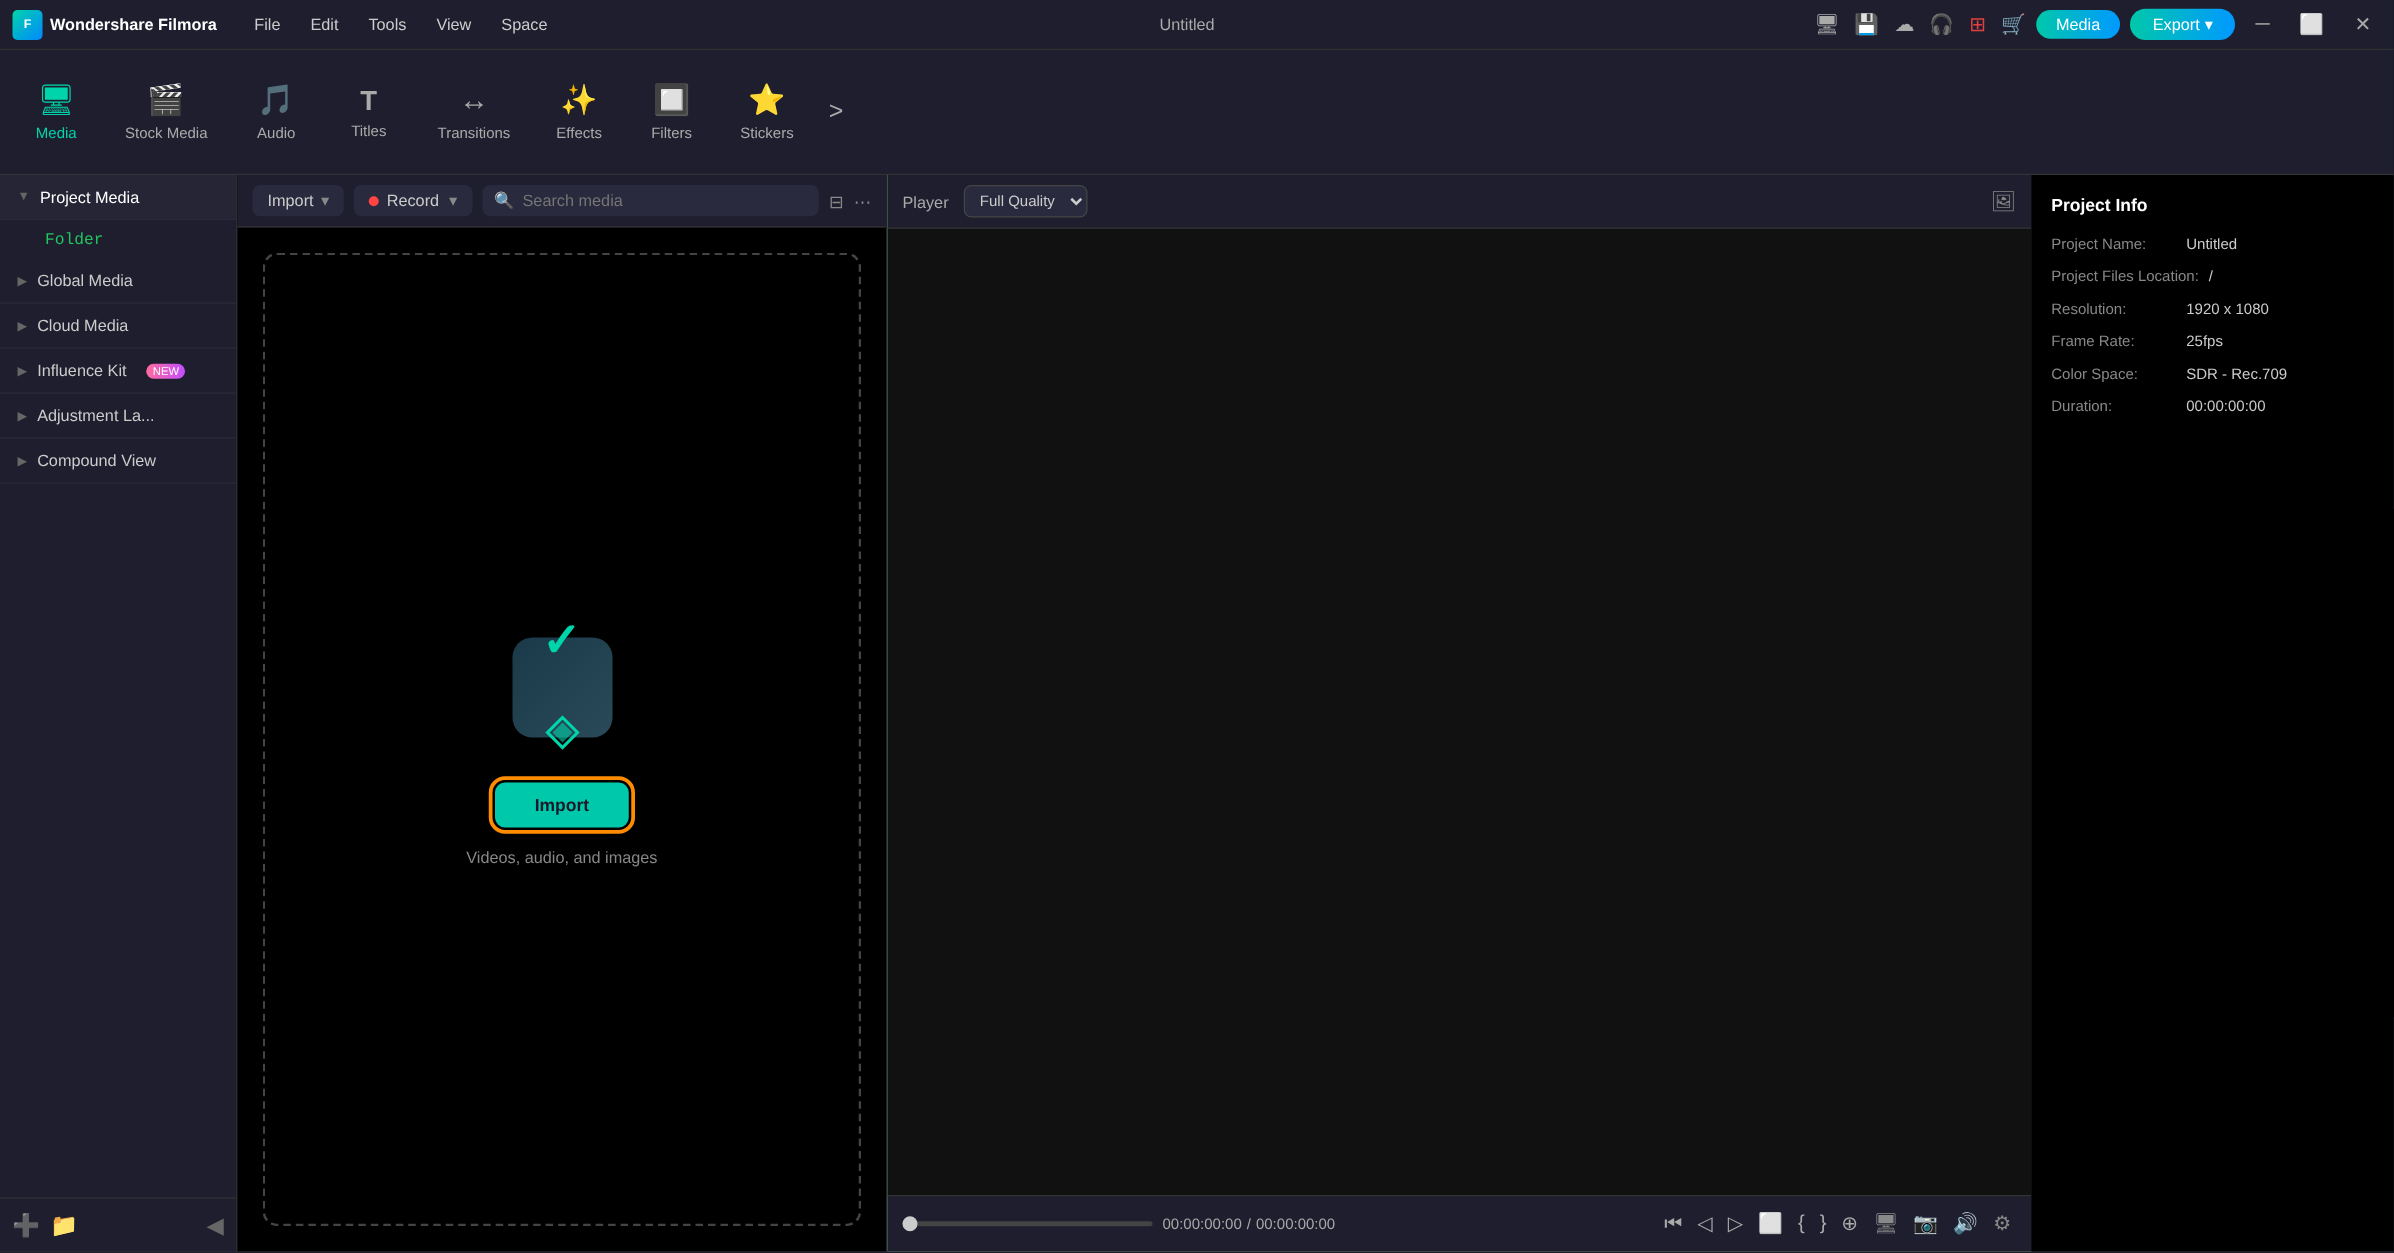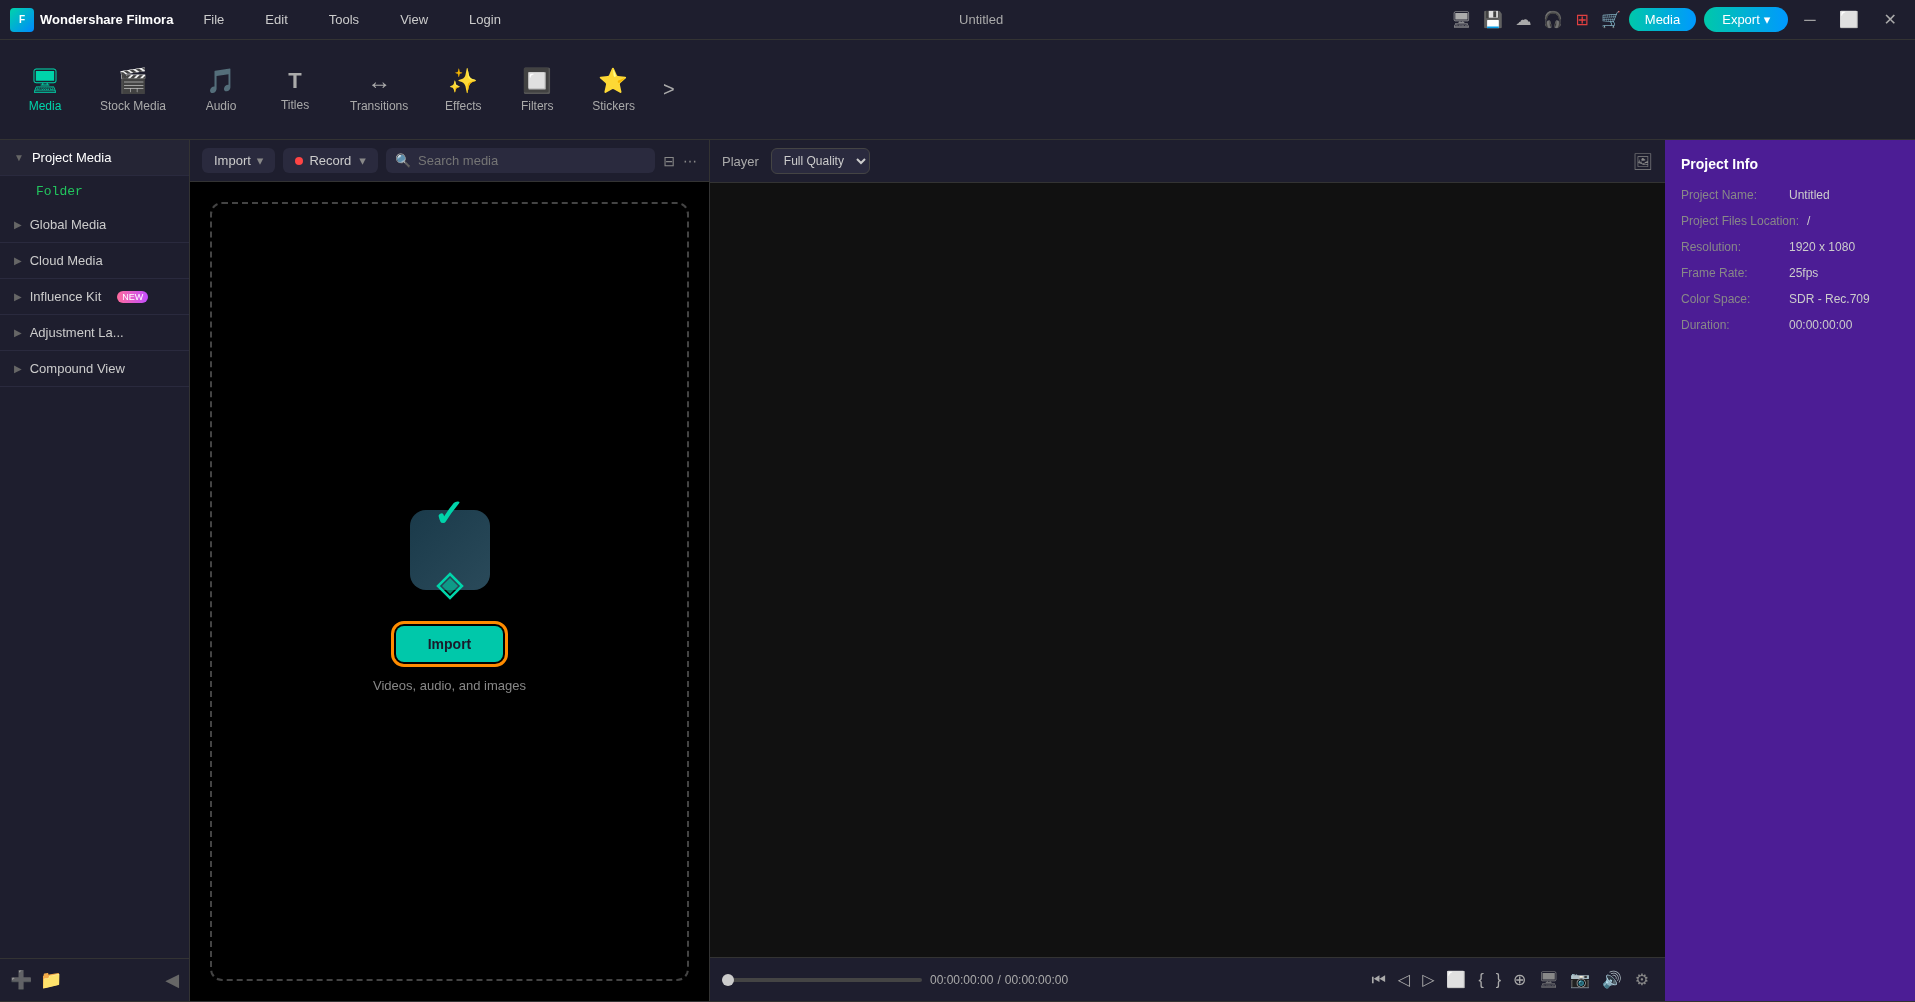--- a/index.html
+++ b/index.html
@@ -4,21 +4,21 @@
   <style>
     * { box-sizing: border-box; margin: 0; padding: 0; }
     body { background: #1a1a2e; color: #ccc; font-family: 'Segoe UI', sans-serif; font-size: 13px; width: 1915px; height: 1002px; overflow: hidden; }
 
     
     .title-bar {
       display: flex; align-items: center; background: #1e1e2e; height: 40px; padding: 0 10px; border-bottom: 1px solid #333;
     }
     .title-bar-logo { display: flex; align-items: center; gap: 6px; color: #fff; font-size: 13px; font-weight: 600; }
     .logo-icon { width: 24px; height: 24px; background: linear-gradient(135deg, #00d4aa, #0088ff); border-radius: 4px; display: flex; align-items: center; justify-content: center; color: #fff; font-size: 10px; }
-    .title-bar-menus { display: flex; gap: 21px; margin-left: 20px; }
+    .title-bar-menus { display: flex; gap: 4px; margin-left: 20px; }
     .menu-item { color: #ccc; padding: 4px 10px; cursor: pointer; border-radius: 4px; font-size: 13px; }
     .title-bar-center { flex: 1; text-align: center; color: #aaa; font-size: 13px; }
     .title-bar-right { display: flex; align-items: center; gap: 8px; }
     .title-btn { background: none; border: none; color: #aaa; cursor: pointer; padding: 4px 8px; font-size: 16px; }
     .login-btn { background: linear-gradient(90deg, #00c8aa, #0099ff); border: none; color: #fff; padding: 4px 16px; border-radius: 14px; cursor: pointer; font-size: 13px; }
     .export-btn { background: linear-gradient(90deg, #00c8aa, #0099ff); border: none; color: #fff; padding: 5px 18px; border-radius: 14px; cursor: pointer; font-size: 13px; display: flex; align-items: flex-start; gap: 4px; }
     .title-bar-icons { display: flex; align-items: center; gap: 12px; }
     .title-icon { color: #aaa; font-size: 16px; cursor: pointer; }
 
     
@@ -84,21 +84,21 @@
     .preview-content { flex: 1; background: #111; display: flex; align-items: center; justify-content: center; }
     .preview-controls { display: flex; align-items: center; gap: 8px; padding: 8px 12px; background: #1e1e2e; border-top: 1px solid #333; }
     .time-display { display: flex; align-items: center; gap: 4px; color: #aaa; font-size: 12px; flex: 1; }
     .time-slider { flex: 1; max-width: 200px; height: 4px; background: #444; border-radius: 2px; position: relative; cursor: pointer; }
     .time-slider-thumb { position: absolute; left: 0; top: -4px; width: 12px; height: 12px; background: #ccc; border-radius: 50%; }
     .ctrl-btn { background: none; border: none; color: #aaa; cursor: pointer; font-size: 16px; padding: 4px; }
     .ctrl-icons { display: flex; align-items: center; gap: 4px; margin-left: auto; }
     .ctrl-icon { color: #888; cursor: pointer; font-size: 16px; padding: 4px; }
 
     
-    .project-info { width: 250px; background: #4c1d95; padding: 16px; flex-shrink: 0; }
+    .project-info { width: 290px; background: #000000; padding: 16px; flex-shrink: 0; }
     .project-info-title { color: #fff; font-size: 14px; font-weight: 600; margin-bottom: 16px; }
     .info-row { display: flex; align-items: flex-end; gap: 8px; margin-bottom: 12px; }
     .info-label { color: #888; font-size: 12px; min-width: 100px; }
     .info-value { color: #ccc; font-size: 12px; }
 
     
     .timeline-section { height: 290px; background: #1a1a2a; border-top: 1px solid #333; display: flex; flex-direction: column; }
   </style>
 </head>
 <body>
@@ -106,21 +106,21 @@
 <div class="title-bar">
   <div class="title-bar-logo">
     <div class="logo-icon">F</div>
     <span>Wondershare Filmora</span>
   </div>
   <div class="title-bar-menus">
     <span class="menu-item">File</span>
     <span class="menu-item">Edit</span>
     <span class="menu-item">Tools</span>
     <span class="menu-item">View</span>
-    <span class="menu-item">Login</span>
+    <span class="menu-item">Space</span>
   </div>
   <div class="title-bar-center">Untitled</div>
   <div class="title-bar-right">
     <div class="title-bar-icons">
       <span class="title-icon">🖥</span>
       <span class="title-icon">💾</span>
       <span class="title-icon">☁</span>
       <span class="title-icon">🎧</span>
       <span class="title-icon" style="color:#e04040">⊞</span>
       <span class="title-icon">🛒</span>

